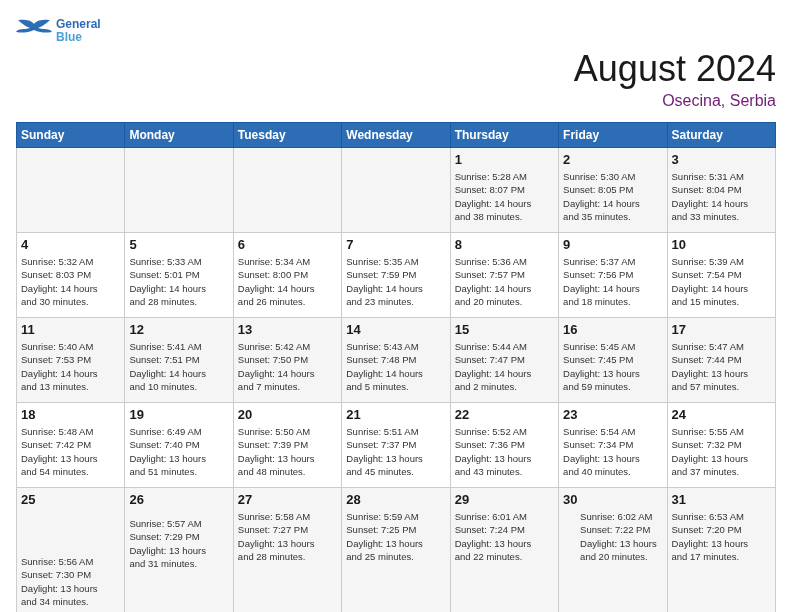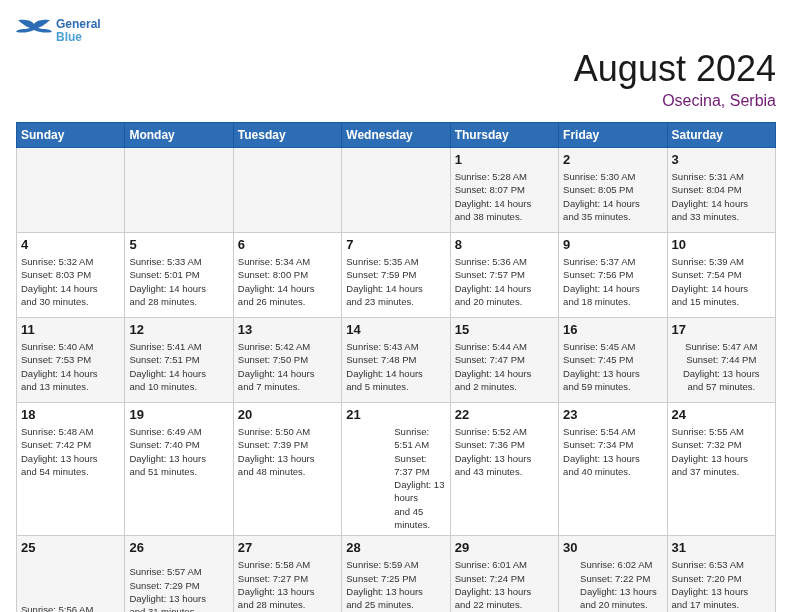--- a/index.html
+++ b/index.html
@@ -240,21 +240,21 @@
         </td>
         <td>
           <span class="day-number">16</span>
           <div class="day-info" style="white-space: pre-line;">Sunrise: 5:45 AM
 Sunset: 7:45 PM
 Daylight: 13 hours
 and 59 minutes.</div>
         </td>
         <td>
           <span class="day-number">17</span>
-          <div class="day-info" style="white-space: pre-line; text-align: center;">Sunrise: 5:47 AM
+          <div class="day-info" style="white-space: pre-line;">Sunrise: 5:47 AM
 Sunset: 7:44 PM
 Daylight: 13 hours
 and 57 minutes.</div>
         </td>
       </tr>
       <tr>
         <td>
           <span class="day-number">18</span>
           <div class="day-info" style="white-space: pre-line;">Sunrise: 5:48 AM
 Sunset: 7:42 PM
@@ -270,21 +270,21 @@
         </td>
         <td>
           <span class="day-number">20</span>
           <div class="day-info" style="white-space: pre-line;">Sunrise: 5:50 AM
 Sunset: 7:39 PM
 Daylight: 13 hours
 and 48 minutes.</div>
         </td>
         <td>
           <span class="day-number">21</span>
-          <div class="day-info" style="white-space: pre-line; margin-left: 48px;">Sunrise: 5:51 AM
+          <div class="day-info" style="white-space: pre-line;">Sunrise: 5:51 AM
 Sunset: 7:37 PM
 Daylight: 13 hours
 and 45 minutes.</div>
         </td>
         <td>
           <span class="day-number">22</span>
           <div class="day-info" style="white-space: pre-line;">Sunrise: 5:52 AM
 Sunset: 7:36 PM
 Daylight: 13 hours
 and 43 minutes.</div>

